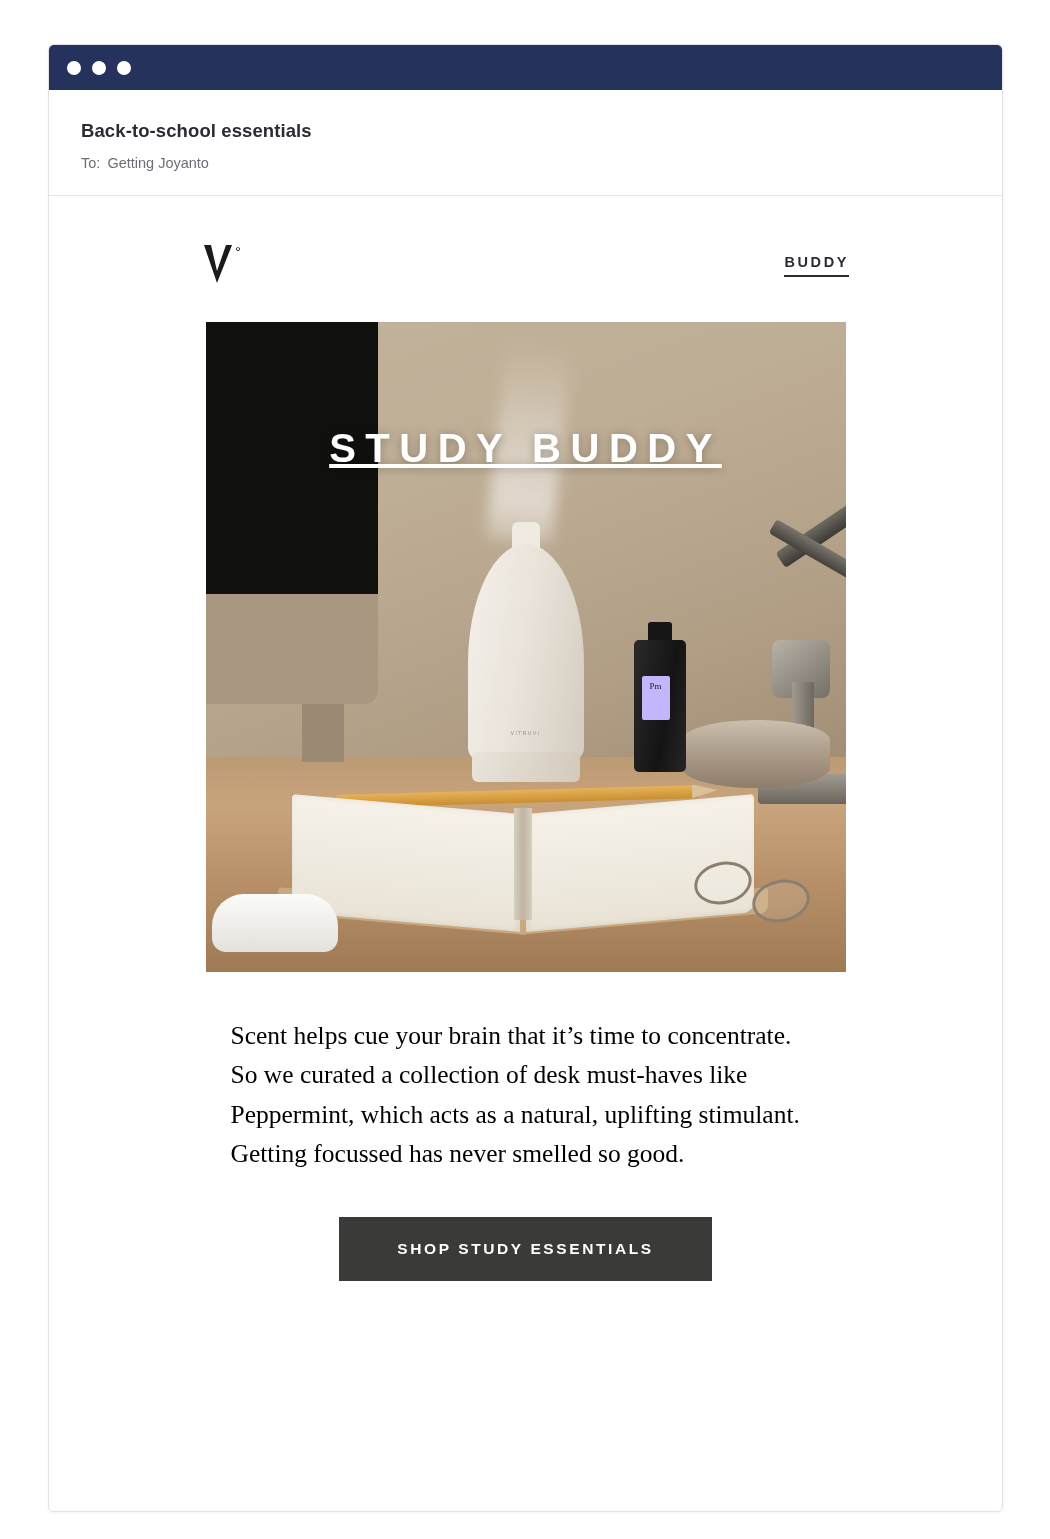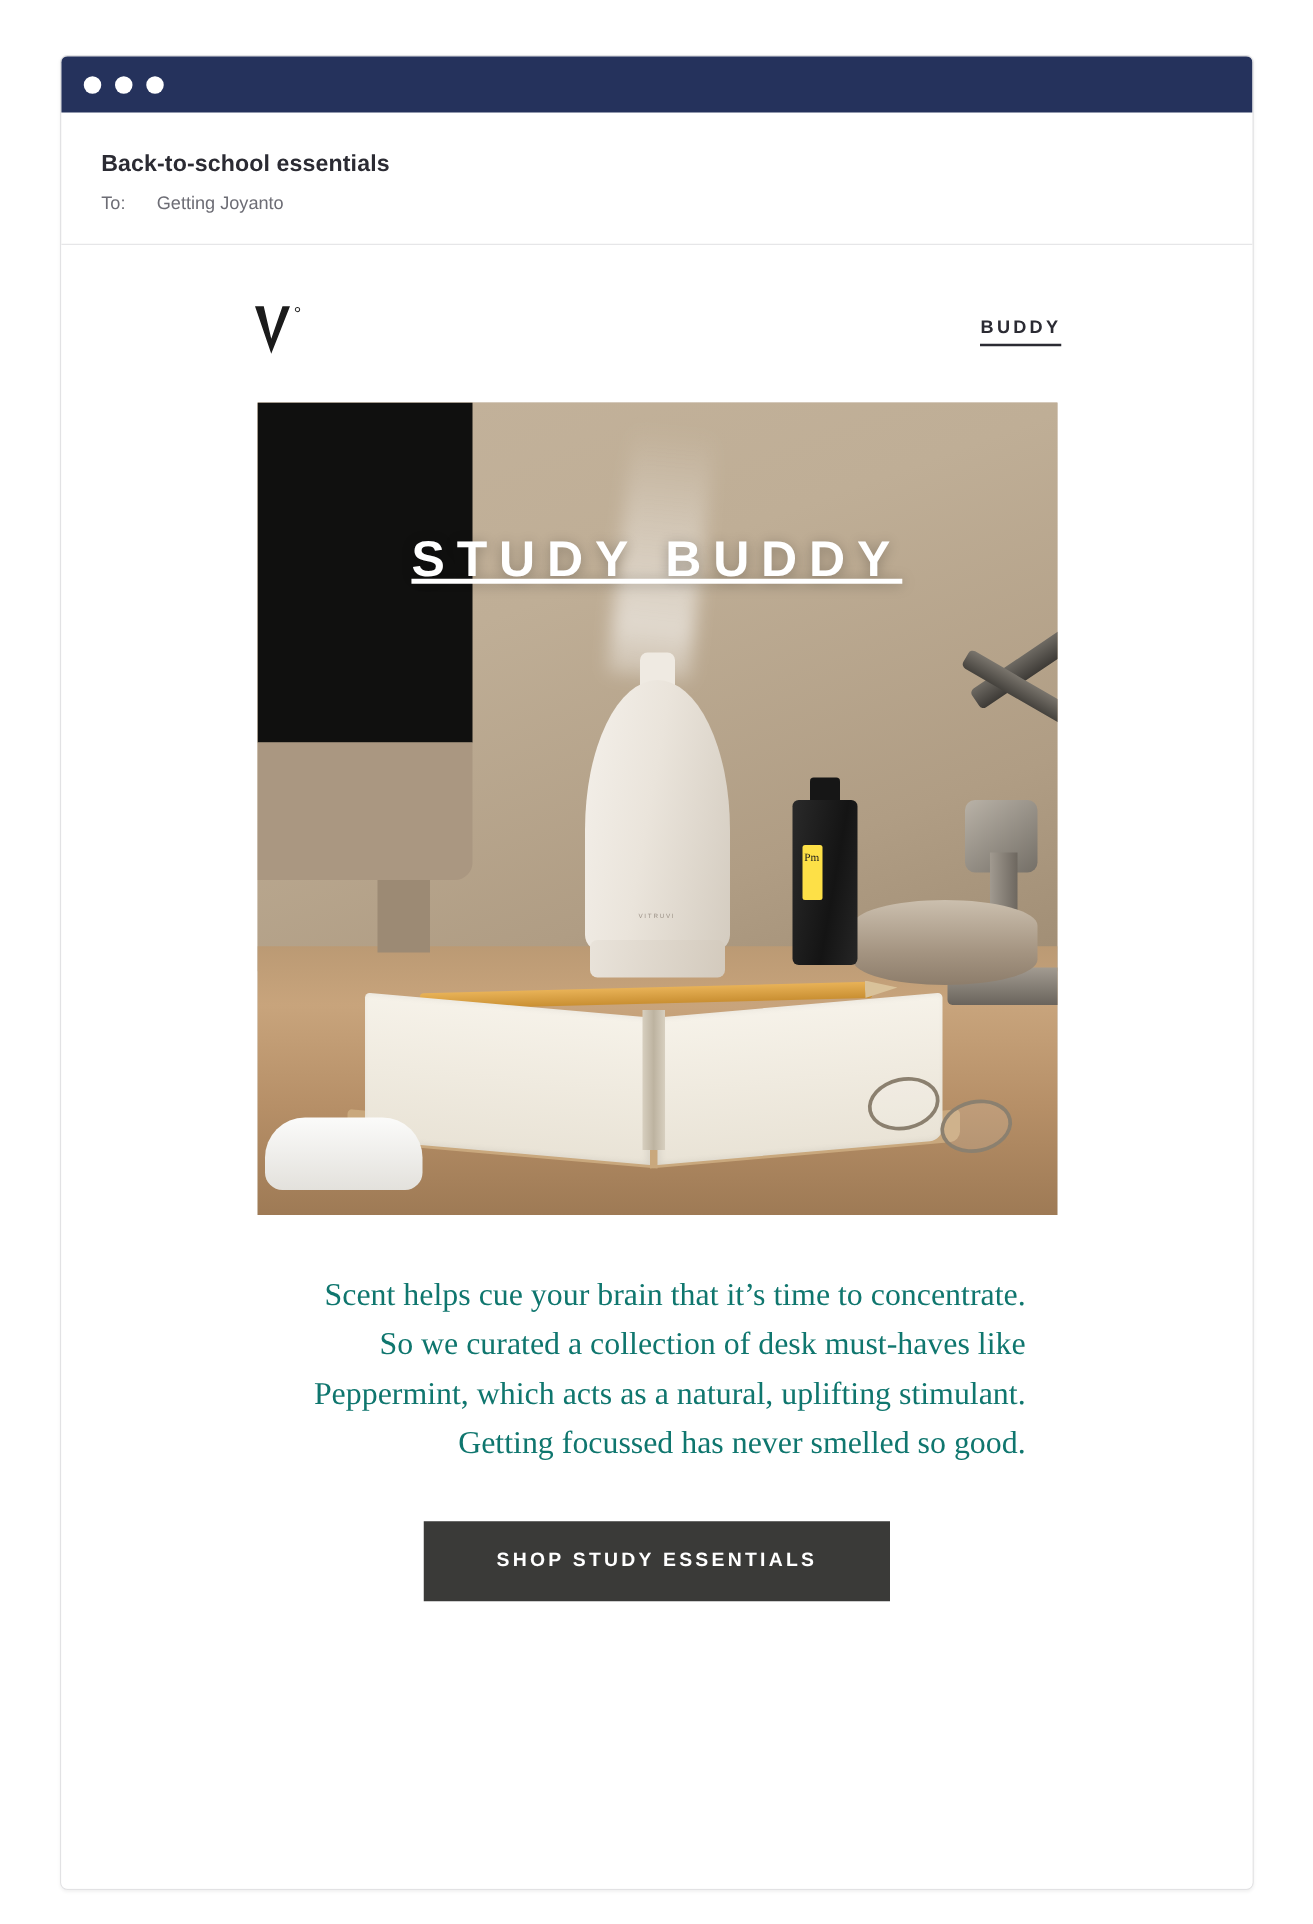--- a/index.html
+++ b/index.html
@@ -60,21 +60,21 @@
   .sender {
     font-size: 14.5px;
     font-weight: bold;
     color: #2b2b33;
     margin-bottom: 10px;
   }
   .recipient {
     font-size: 14.5px;
     color: #6d6d75;
   }
-  .recipient .to-label { margin-right: 21px; }
+  .recipient .to-label { margin-right: 3px; }
 
   
   .email-body {
     flex: 1 1 auto;
     padding: 0 32px;
     background: #ffffff;
     overflow: hidden;
   }
 
   .brand-row {
@@ -179,22 +179,22 @@
   .bottle-cap {
     position: absolute; left: 14px; top: 0; width: 24px; height: 20px;
     background: #161616; border-radius: 3px 3px 0 0;
   }
   .bottle-body {
     position: absolute; left: 0; top: 18px; width: 52px; height: 132px;
     background: linear-gradient(100deg, #2a2a2a 0%, #141414 60%, #262626 100%);
     border-radius: 5px;
   }
   .bottle-lbl {
-    position: absolute; left: 8px; top: 54px; width: 16px; height: 44px;
-    background: #fde047; border-radius: 2px;
+    position: absolute; left: 8px; top: 54px; width: 28px; height: 44px;
+    background: #c4b5fd; border-radius: 2px;
     font-size: 9px; color: #1c1c1c; text-align: center; padding-top: 5px;
     font-family: "Liberation Serif", serif;
   }
   
   .tin {
     position: absolute; left: 476px; top: 398px; width: 148px; height: 68px;
     background: linear-gradient(180deg, #cbbfae 0%, #a59582 60%, #8d7d6b 100%);
     border-radius: 50% / 30%;
   }
   
@@ -292,23 +292,23 @@
     font-weight: bold;
     letter-spacing: 9.5px;
     text-shadow: 0 1px 10px rgba(0,0,0,0.28);
     text-decoration: underline;
   }
 
   
   .copy {
     width: 590px;
     margin: 44px auto 0 auto;
-    text-align: right;
+    text-align: left;
     font-family: "Liberation Serif", serif;
-    color: #0f766e;
+    color: #000000;
     font-size: 25.5px;
     line-height: 1.54;
   }
   .copy p + p { }
 
   .cta-wrap { text-align: center; margin-top: 44px; }
   .cta {
     display: inline-block;
     background: #3a3a38;
     color: #ffffff;

